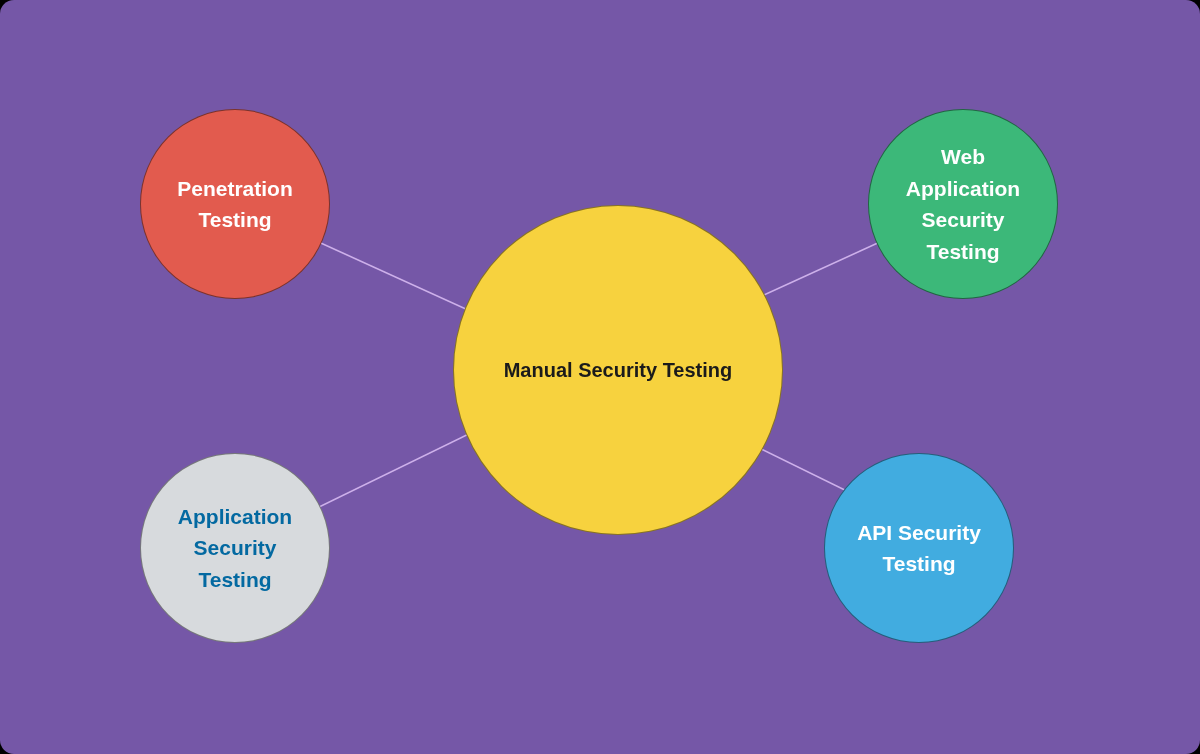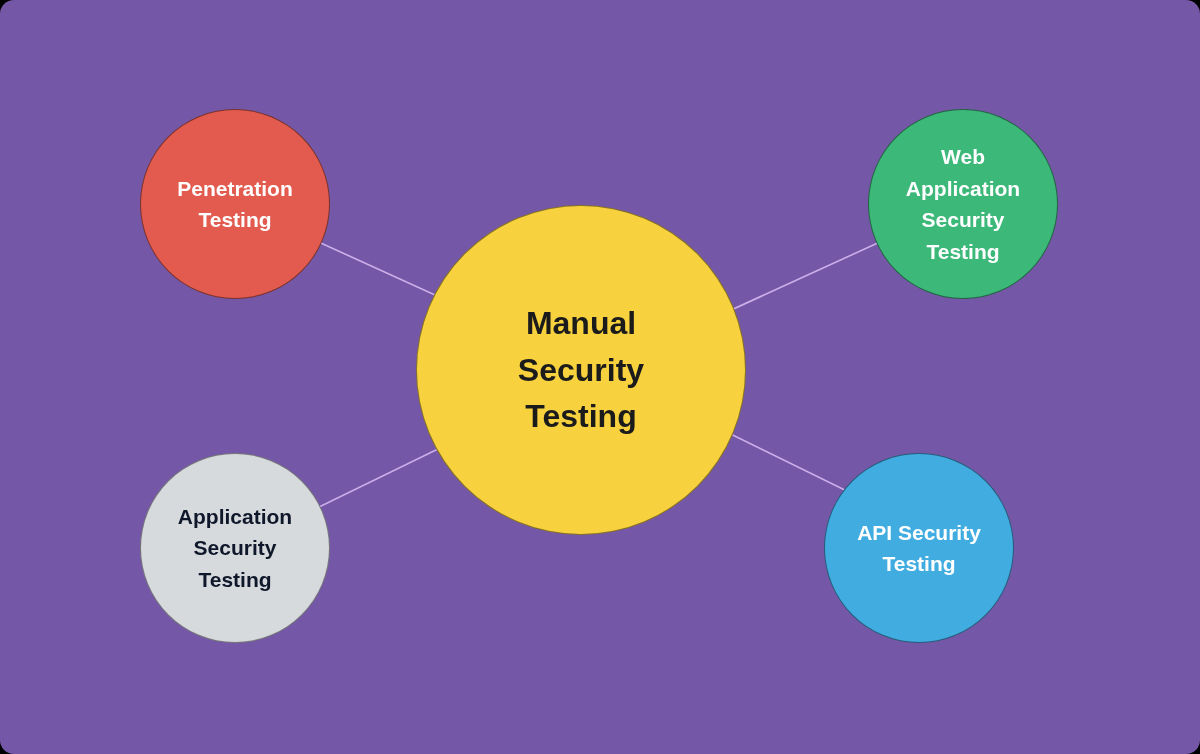--- a/index.html
+++ b/index.html
@@ -32,25 +32,25 @@
     border-radius: 50%;
     display: flex;
     align-items: center;
     justify-content: center;
     text-align: center;
     font-weight: bold;
     box-sizing: border-box;
     border: 1px solid rgba(0,0,0,0.45);
   }
   .node-center {
-    left: 416px;
+    left: 453px;
     top: 205px;
     width: 330px;
     height: 330px;
-    font-size: 32px;
+    font-size: 20px;
     line-height: 1.45;
     padding: 0 46px;
   }
   .node-satellite {
     width: 190px;
     height: 190px;
     font-size: 21px;
     line-height: 1.5;
     padding: 0 26px;
   }
@@ -76,21 +76,21 @@
   </div>
 
   <div class="node node-satellite node-top-right" style="background-color: rgb(60, 184, 121); color: rgb(255, 255, 255);">
     <span>Web Application Security Testing</span>
   </div>
 
   <div class="node node-satellite node-top-left" style="background-color: rgb(226, 91, 78); color: rgb(255, 255, 255);">
     <span>Penetration Testing</span>
   </div>
 
-  <div class="node node-satellite node-bottom-left" style="background-color: rgb(215, 218, 221); color: #0f172a;">
+  <div class="node node-satellite node-bottom-left" style="background-color: rgb(215, 218, 221); color: #0369a1;">
     <span>Application Security Testing</span>
   </div>
 
   <div class="node node-satellite node-bottom-right" style="background-color: rgb(65, 172, 224); color: rgb(255, 255, 255);">
     <span>API Security Testing</span>
   </div>
 
 </div>
 
 </body></html>

